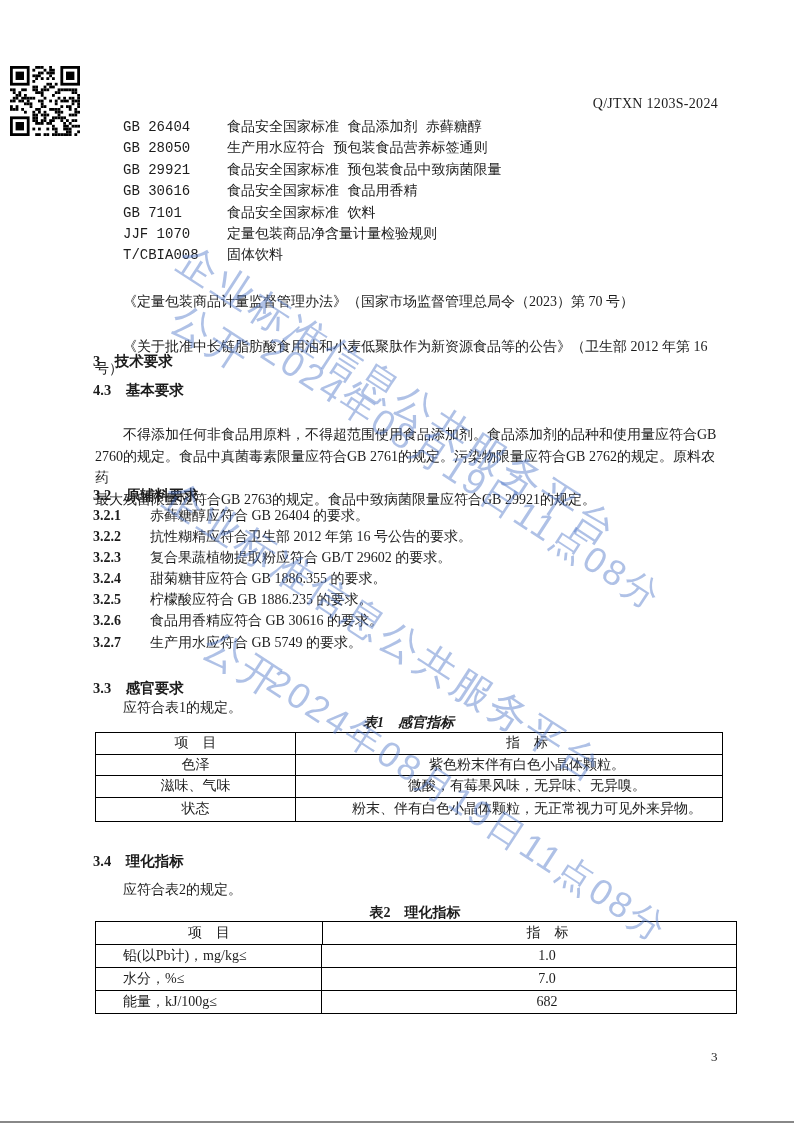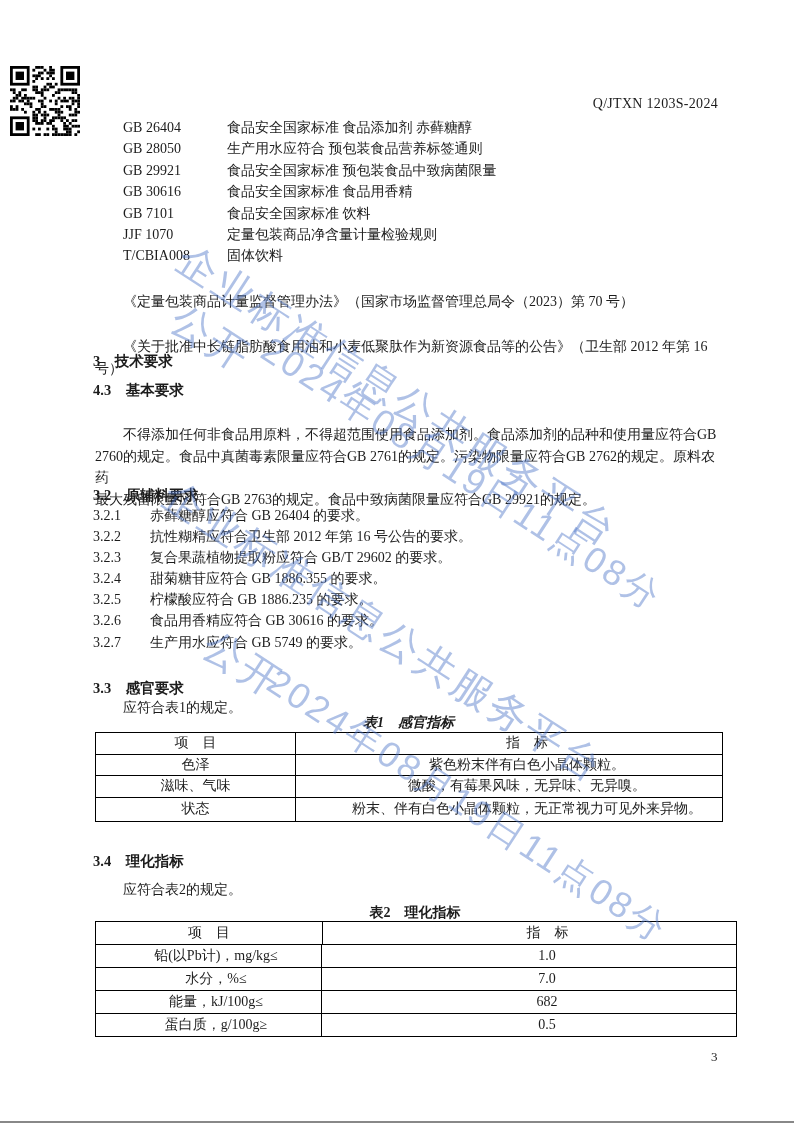--- a/index.html
+++ b/index.html
@@ -10,52 +10,52 @@
     background:#ffffff;
     font-family:"Liberation Serif","DejaVu Serif",serif;
     color:#1c1c1c;
     overflow:hidden;
   }
   .abs{position:absolute;}
   
   .doc-number{top:96px;right:76px;font-size:14px;letter-spacing:.3px;}
   .qr{top:66px;left:10px;width:70px;height:70px;}
   
-  .std-list{top:117px;left:123px;font-size:14px;line-height:21.4px;white-space:nowrap;}
+  .std-list{top:117px;left:123px;font-size:14px;line-height:21.4px;white-space:nowrap;font-family:Liberation Mono, monospace;}
   .std-code{display:inline-block;width:104px;}
   .ref-docs{top:267px;left:95px;width:632px;font-size:14px;line-height:21.4px;}
   .indent{text-indent:28px;margin-top:24px;}
   
   .h{font-weight:bold;font-size:14.5px;white-space:nowrap;}
   .h3  {top:352px;left:93px;}
   .h31 {top:381px;left:93px;}
   .p31 {top:400px;left:95px;width:630px;font-size:14px;line-height:21.7px;}
   .h32 {top:486px;left:93px;}
   .clauses{top:505px;left:93px;font-size:14px;line-height:21.1px;white-space:nowrap;}
-  .clause-num{display:inline-block;width:57px;}
+  .clause-num{display:inline-block;width:57px;font-weight:bold;}
   .h33 {top:679px;left:93px;}
   .intro1{top:699px;left:123px;font-size:14px;}
   .cap1{top:714px;left:95px;width:627px;text-align:center;font-weight:bold;font-size:14px;font-style:italic;}
   .h34 {top:852px;left:93px;}
   .intro2{top:881px;left:123px;font-size:14px;}
   .cap2{top:904px;left:95px;width:640px;text-align:center;font-weight:bold;font-size:14px;}
   
   .tbl{border:1.5px solid #000;font-size:14px;}
   .t1{top:732px;left:95px;width:626px;}
   .t2{top:921px;left:95px;width:640px;}
   .trow{display:flex;border-top:1px solid #000;gap:36px;}
   .trow:first-child{border-top:none;}
   .t1 .c1{width:199px;border-right:1px solid #000;}
   .t2 .c1{width:226px;border-right:1px solid #000;}
   .c1,.c2{display:flex;align-items:center;justify-content:center;}
   .c2{flex:1;}
   .t1 .trow{height:20.5px;}
   .t1 .trow:last-child{height:23px;}
   .t2 .trow{height:22px;}
-  .t2 .c1.spec{justify-content:center;padding:0 12px 0 27px;box-sizing:border-box;}
+  .t2 .c1.spec{justify-content:flex-start;padding:0 12px 0 27px;box-sizing:border-box;}
   
   .page-num{top:1049px;left:711px;font-size:13px;}
   
   .wm{position:absolute;transform-origin:0 0;transform:rotate(33deg);
       white-space:nowrap;font-family:"Liberation Sans","DejaVu Sans",sans-serif;
       letter-spacing:3px;pointer-events:none;z-index:5;}
   .wm-a{font-size:40px;}
   .wm-b{font-size:40px;}
   .wm-c{font-size:36px;}
   .g1a{left:196px;top:232px;}
@@ -356,27 +356,20 @@
         </div>
       <div class="c2">7.0</div>
     </div>
     <div class="trow">
       <div class="c1 spec">
           <span>能量，kJ/100g</span>
           <span>≤</span>
         </div>
       <div class="c2">682</div>
     </div>
-    <div class="trow">
-      <div class="c1 spec">
-          <span>蛋白质，g/100g</span>
-          <span>≥</span>
-        </div>
-      <div class="c2">0.5</div>
-    </div>
   </div>
 
   <div class="abs page-num">3</div>
 
   <div>
     <span class="wm wm-a g1a" style="color: rgba(77, 118, 199, 0.45);">企业标准信息公共服务平台</span>
     <span class="wm wm-b g1b" style="color: rgba(77, 118, 199, 0.45);">公开</span>
     <span class="wm wm-c g1c" style="color: rgba(77, 118, 199, 0.45);">2024年08月19日11点08分</span>
     <span class="wm wm-a g2a" style="color: rgba(77, 118, 199, 0.45);">企业标准信息公共服务平台</span>
     <span class="wm wm-b g2b" style="color: rgba(77, 118, 199, 0.45);">公开</span>

